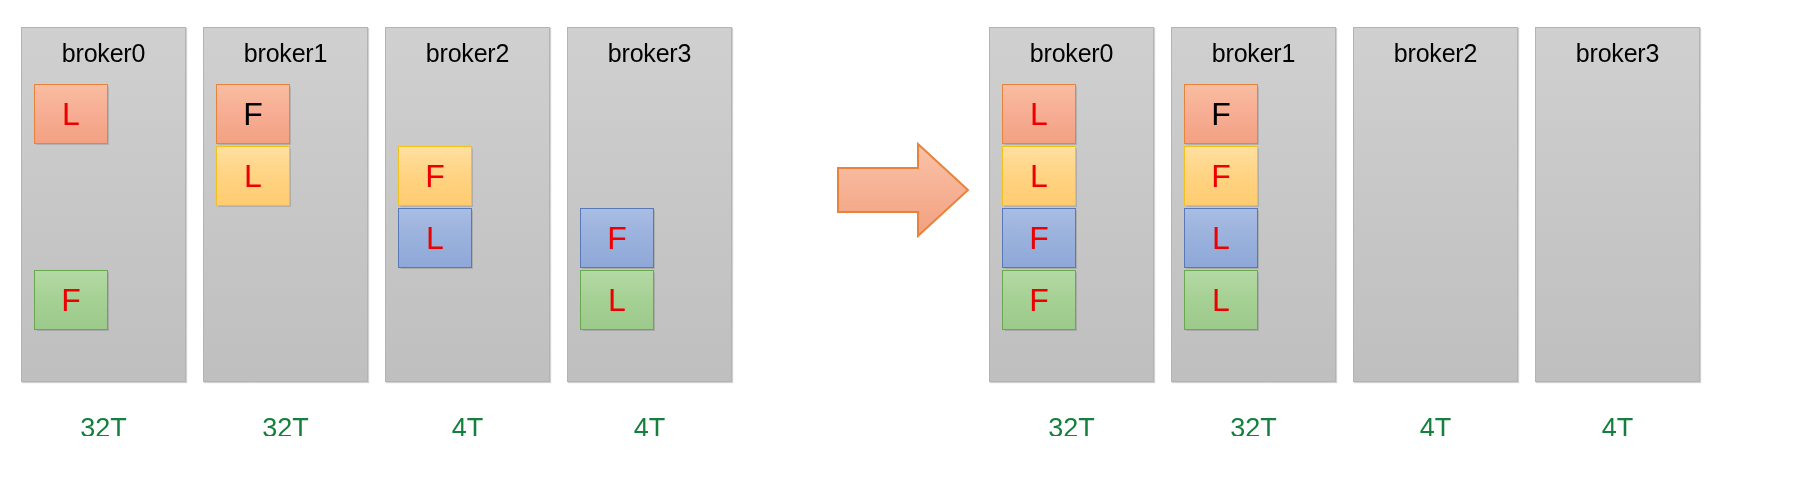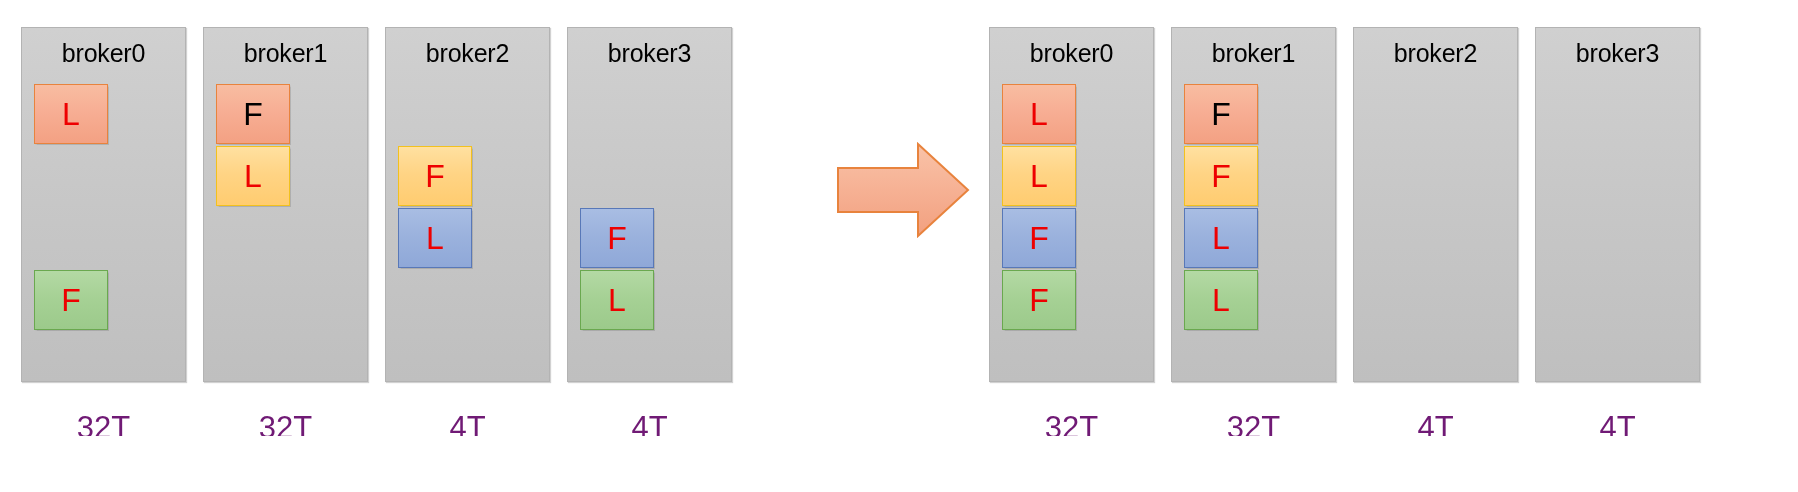--- a/index.html
+++ b/index.html
@@ -76,23 +76,23 @@
   }
   .block.red-letter  { color: #ee0000; }
   .block.black-letter{ color: #000000; }
 
   
   .capacity-label {
     position: absolute;
     top: 408px;
     width: 165px;
     text-align: center;
-    font-size: 31px;
+    font-size: 27px;
     line-height: 40px;
-    color: #701a75;
+    color: #15803d;
   }
 
   
   .transition-arrow {
     position: absolute;
     left: 836px;
     top: 142px;
     width: 134px;
     height: 96px;
   }

